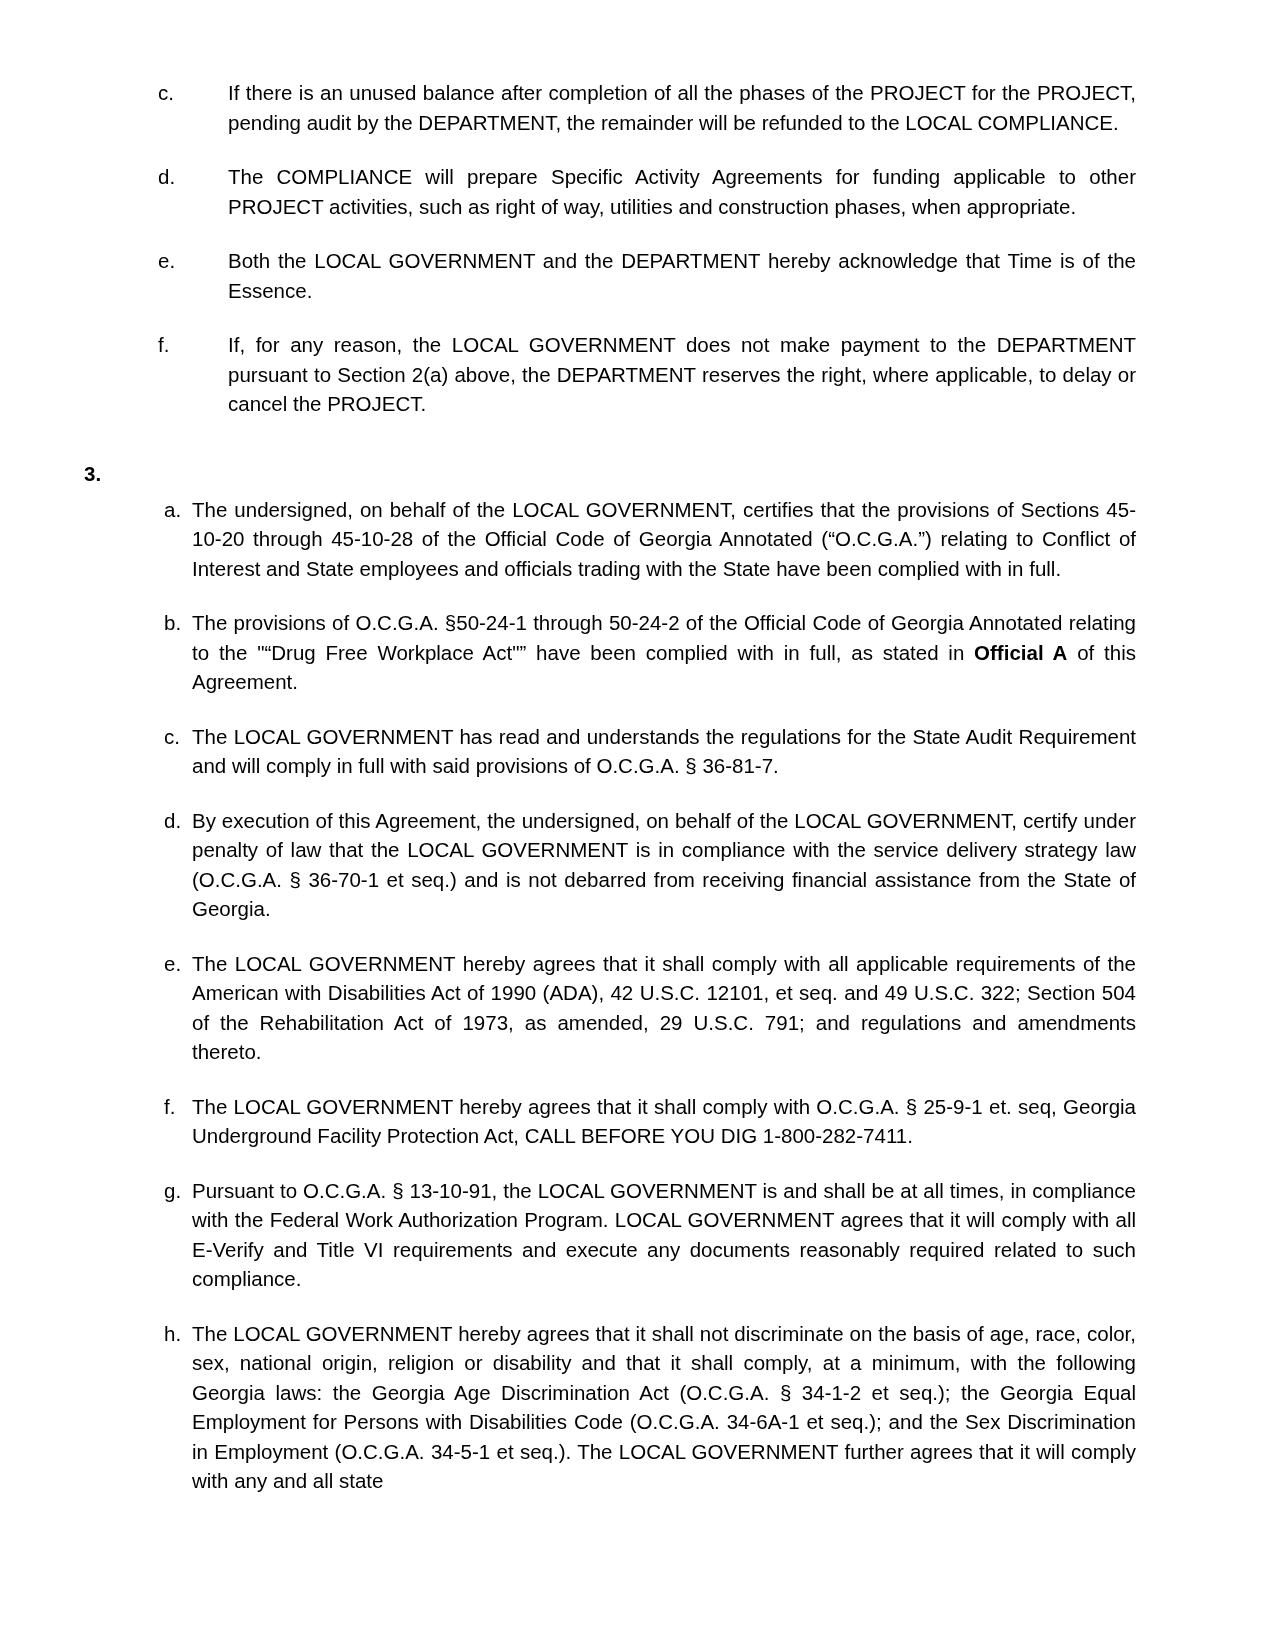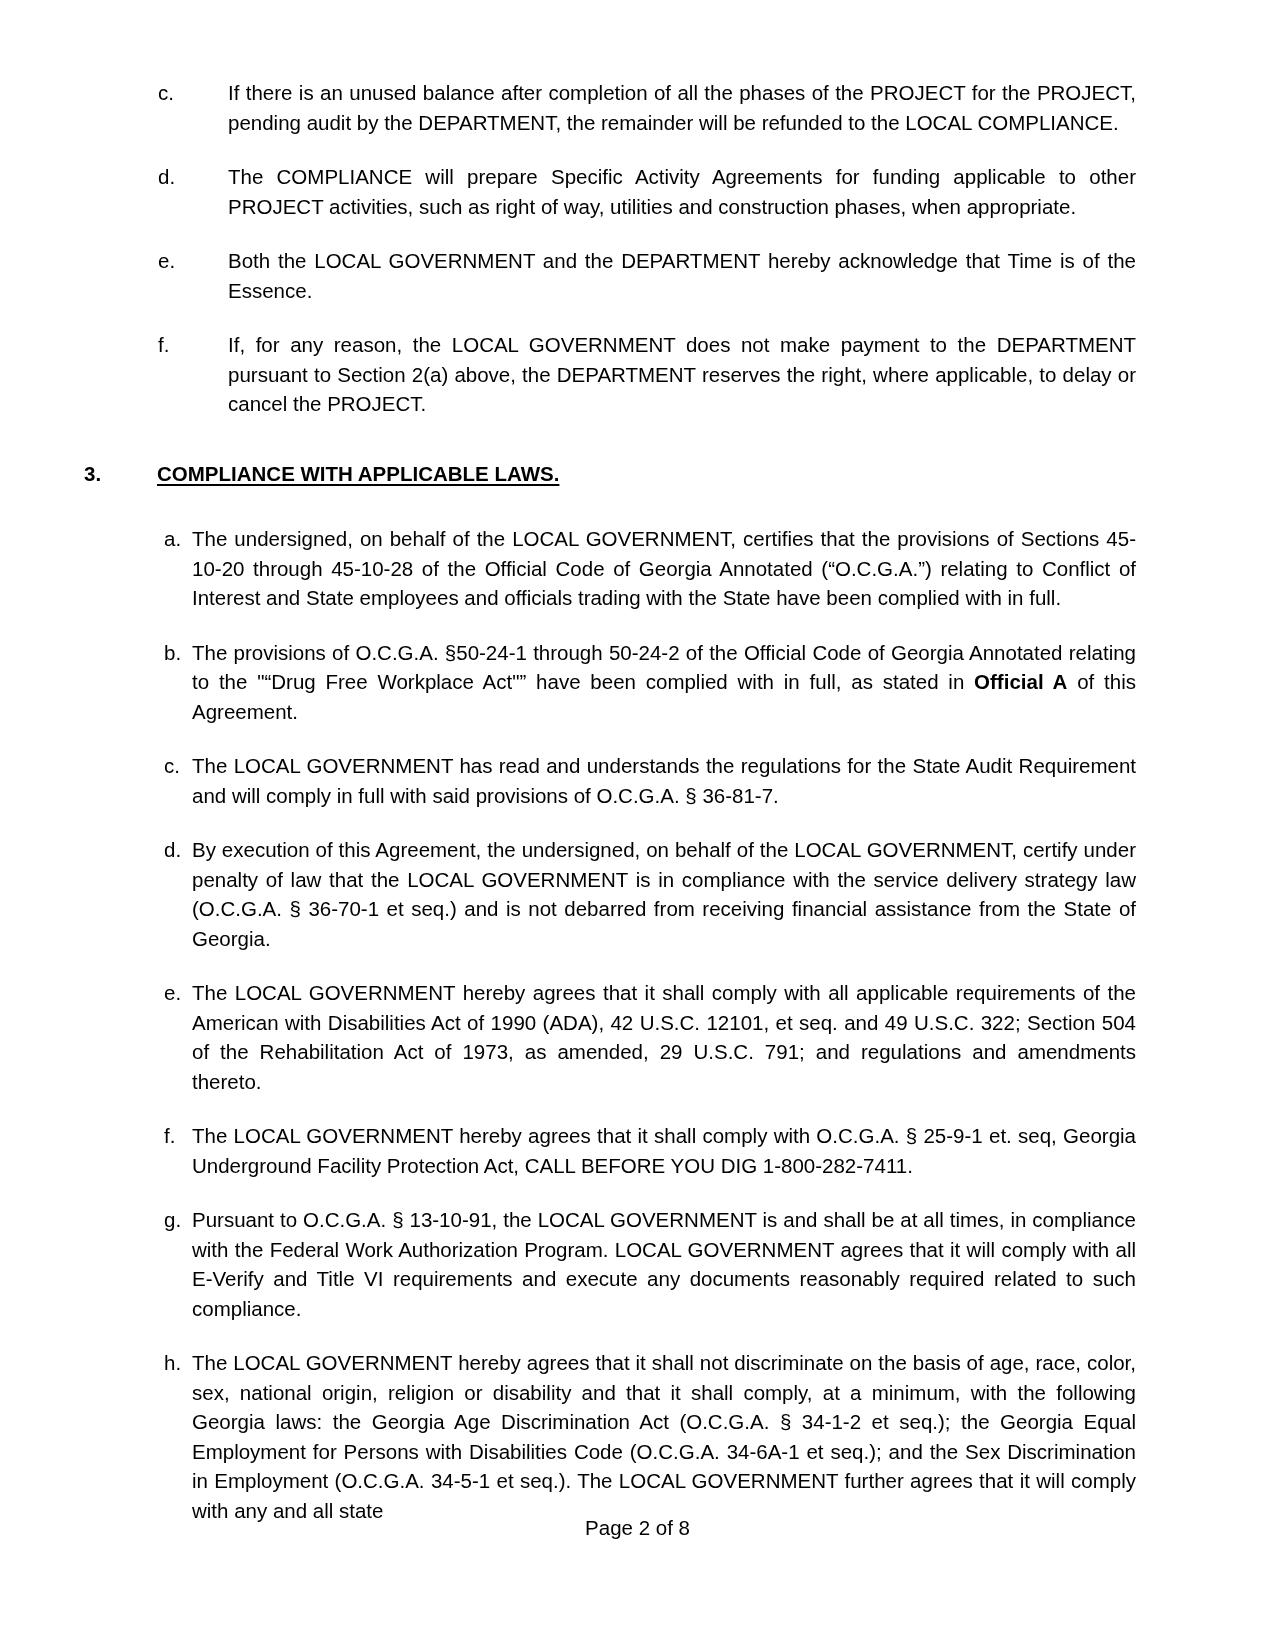--- a/index.html
+++ b/index.html
@@ -123,21 +123,20 @@
         <span class="marker">f.</span>
         <span>If, for any reason, the LOCAL GOVERNMENT does not make payment to the DEPARTMENT pursuant to Section 2(a) above, the DEPARTMENT reserves the right, where applicable, to delay or cancel the PROJECT.</span>
       </p>
 
     </div>
 
     <div class="spacer-before-heading"></div>
 
     <p class="section-heading">
       <span class="sec-number">3.</span>
-      <span class="sec-title">COMPLIANCE WITH APPLICABLE LAWS.</span>
     </p>
 
     <div class="spacer-after-heading"></div>
 
     <div class="group-narrow">
 
       <p class="item">
         <span class="marker">a.</span>
         <span>The undersigned, on behalf of the LOCAL GOVERNMENT, certifies that the provisions of Sections 45-10-20 through 45-10-28 of the Official Code of Georgia Annotated (“O.C.G.A.”) relating to Conflict of Interest and State employees and officials trading with the State have been complied with in full.</span>
       </p>
@@ -174,17 +173,14 @@
 
       <p class="item">
         <span class="marker">h.</span>
         <span>The LOCAL GOVERNMENT hereby agrees that it shall not discriminate on the basis of age, race, color, sex, national origin, religion or disability and that it shall comply, at a minimum, with the following Georgia laws: the Georgia Age Discrimination Act (O.C.G.A. § 34-1-2 et seq.); the Georgia Equal Employment for Persons with Disabilities Code (O.C.G.A. 34-6A-1 et seq.); and the Sex Discrimination in Employment (O.C.G.A. 34-5-1 et seq.).  The LOCAL GOVERNMENT further agrees that it will comply with any and all state</span>
       </p>
 
     </div>
 
   </div>
 
-  <div class="footer">
-    <span>Page 2 of 8</span>
-  </div>
 
 </div>
 
 </body></html>

